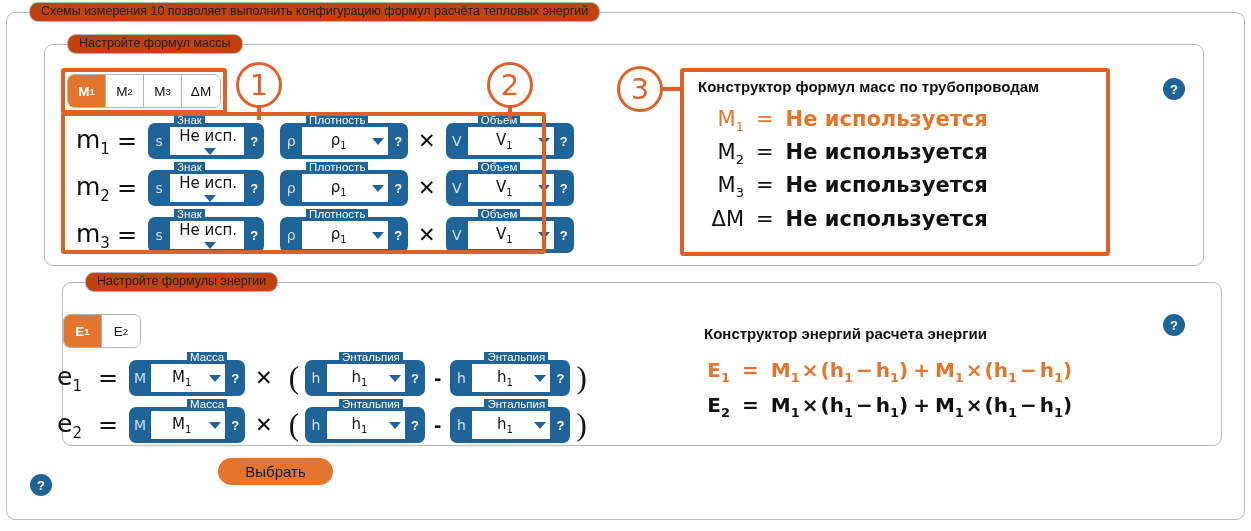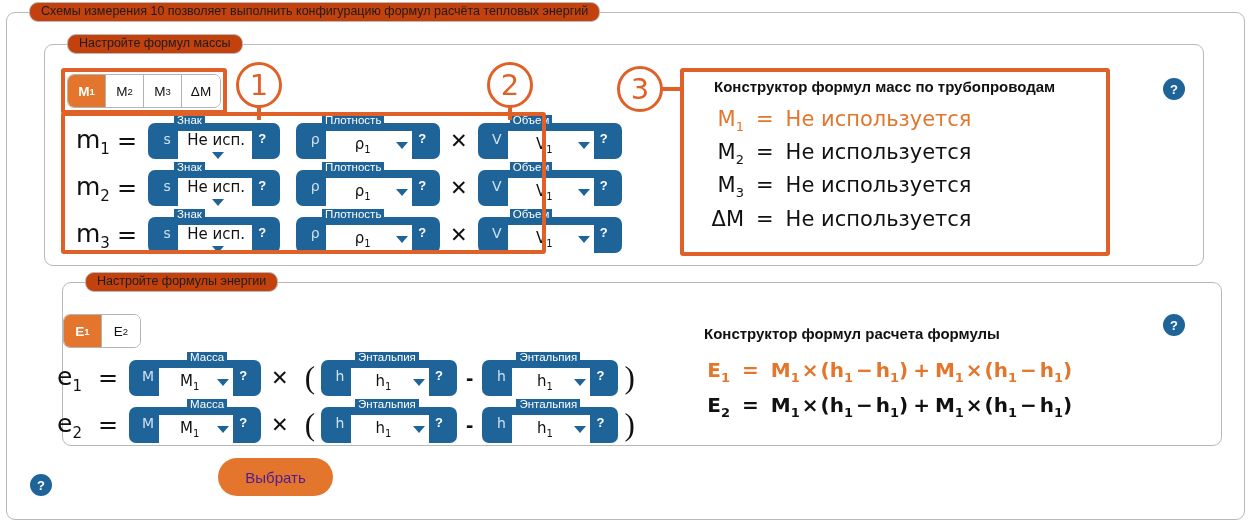--- a/index.html
+++ b/index.html
@@ -142,24 +142,25 @@
     font-size: 22px;
     color: #111;
     margin: 0 9px;
     font-weight: bold;
   }
 
   
   .field {
     position: relative;
     display: flex;
+    align-items: center;
     background: #1f6499;
     border-radius: 7px;
     height: 36px;
-    padding: 8px;
+    padding: 0;
   }
   .field .sym {
     width: 22px;
     color: #cfe0ee;
     font-size: 14px;
     text-align: center;
     font-family: "DejaVu Sans", sans-serif;
     flex: none;
   }
   .field .combo {
@@ -222,38 +223,37 @@
 
   
   .preview {
     position: absolute;
   }
   .preview .ptitle {
     font-size: 15px;
     font-weight: bold;
     color: #111;
     margin-bottom: 12px;
-    margin-left: 16px;
   }
   .preview .prow {
     display: flex;
     align-items: baseline;
     font-size: 21px;
     font-family: "DejaVu Sans", sans-serif;
     color: #111;
     margin-bottom: 6px;
   }
   .preview .prow.accent { color: #e3762c; }
   .preview .prow .pname {
     min-width: 46px;
     text-align: right;
   }
   .preview .prow .pname sub { font-size: 13px; }
   .preview .prow .peq { margin: 0 12px; }
-  .preview .prow .pval { white-space: nowrap; }
+  .preview .prow .pval { white-space: nowrap; font-weight: bold; }
   .preview .prow .pval sub { font-size: 13px; }
 
   #preview-mass   { left: 698px; top: 78px; }
   #preview-energy { left: 700px; top: 325px; }
   #preview-energy .prow { font-weight: bold; font-size: 20px; margin-bottom: 8px;}
   #preview-energy .ptitle { margin-bottom: 16px; margin-left: 4px; }
   #preview-energy .prow .pname { min-width: 30px; }
 
   
   .helpcircle {
@@ -267,25 +267,25 @@
     display: flex; align-items: center; justify-content: center;
   }
   #help-mass   { left: 1163px; top: 78px; }
   #help-energy { left: 1163px; top: 314px; }
   #help-bottom { left: 30px;   top: 474px; }
 
   
   #submit-button {
     position: absolute;
     left: 218px; top: 458px;
-    width: 115px; height: 38px;
+    width: 115px; height: 27px;
     background: #e3762c;
     border: none;
     border-radius: 19px;
-    color: #4c1d95;
+    color: #0f172a;
     font-size: 15px;
     font-family: "Liberation Sans", sans-serif;
     cursor: pointer;
   }
 </style>
 </head>
 <body>
 
 <div class="groupbox" id="outer-frame">
   <div class="legend">Схемы измерения 10 позволяет выполнить конфигурацию формул расчёта тепловых энергий</div>
@@ -554,21 +554,21 @@
       <span class="val"><span>h</span><sub>1</sub></span>
       <span class="caret"></span>
     </div>
     <span class="help">?</span>
   </div>
 
   <span class="paren">)</span>
 </div>
 
 <div class="preview" id="preview-energy">
-  <div class="ptitle">Конструктор формул расчета формулы</div>
+  <div class="ptitle">Конструктор энергий расчета энергии</div>
   <div class="prow accent">
     <span class="pname"><span>E</span><sub>1</sub></span>
     <span class="peq">=</span>
     <span class="pval"><span>M<sub>1</sub></span><span style="margin:0 2px">×</span><span>(</span><span>h<sub>1</sub></span><span style="margin:0 3px">−</span><span>h<sub>1</sub></span><span>)</span><span style="margin:0 5px">+</span><span>M<sub>1</sub></span><span style="margin:0 2px">×</span><span>(</span><span>h<sub>1</sub></span><span style="margin:0 3px">−</span><span>h<sub>1</sub></span><span>)</span></span>
   </div>
   <div class="prow">
     <span class="pname"><span>E</span><sub>2</sub></span>
     <span class="peq">=</span>
     <span class="pval"><span>M<sub>1</sub></span><span style="margin:0 2px">×</span><span>(</span><span>h<sub>1</sub></span><span style="margin:0 3px">−</span><span>h<sub>1</sub></span><span>)</span><span style="margin:0 5px">+</span><span>M<sub>1</sub></span><span style="margin:0 2px">×</span><span>(</span><span>h<sub>1</sub></span><span style="margin:0 3px">−</span><span>h<sub>1</sub></span><span>)</span></span>
   </div>

